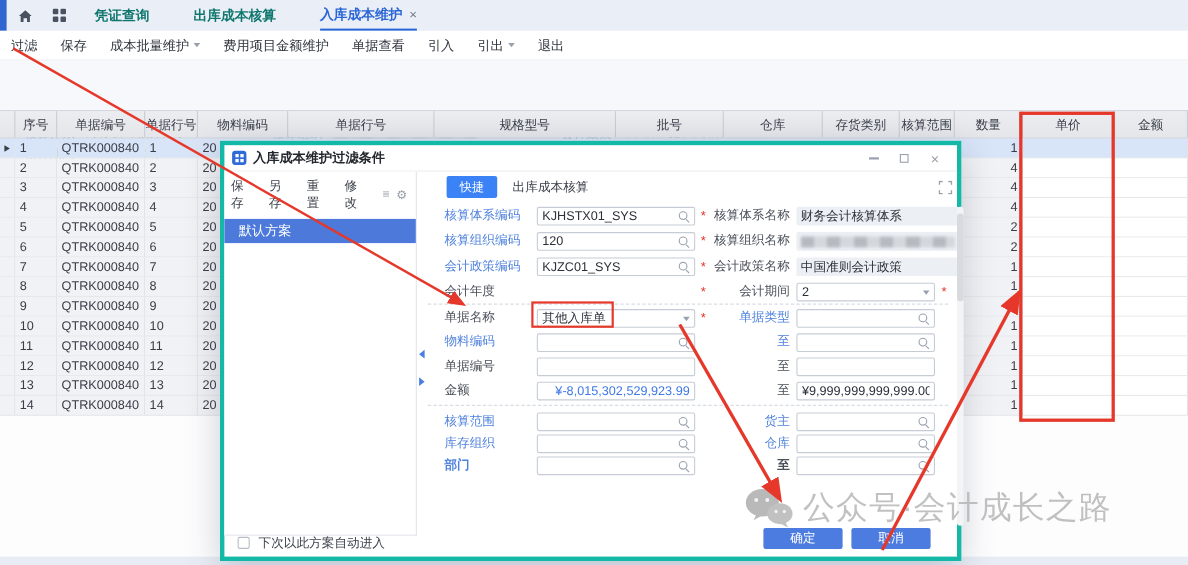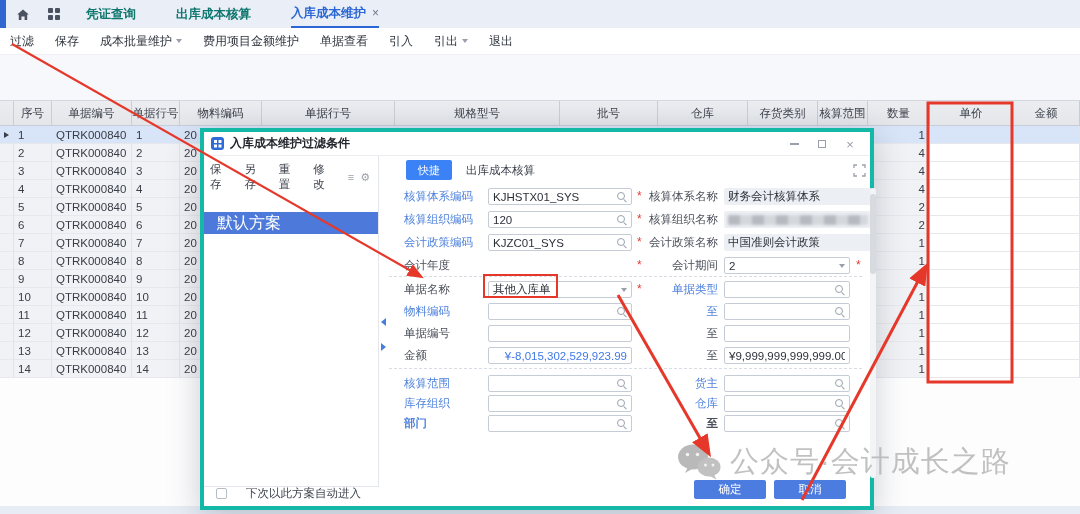--- a/index.html
+++ b/index.html
@@ -54,21 +54,21 @@
   .dicon::after{content:'';position:absolute;left:3px;top:3px;width:2.5px;height:2.5px;background:#fff;box-shadow:4.5px 0 #fff,0 4.5px #fff,4.5px 4.5px #fff}
   .dtxt{margin-left:6px;font-size:12px;font-weight:bold;color:#23262c}
   .wctl{position:absolute;top:0;height:24px;display:flex;align-items:center;justify-content:center}
   .wmin{right:66px;width:20px}.wmin i{width:9px;height:2px;background:#9aa0ab;display:block}
   .wmax{right:38px;width:20px}.wmax i{width:8px;height:8px;border:1.3px solid #9aa0ab;display:block}
   .wclose{right:10px;width:20px;font-size:13px;color:#9aa0ab}
 
   .dlg-left{position:absolute;left:0;top:24px;width:175px;height:331px;border-right:1px solid #e3e6eb;border-bottom:1px solid #e3e6eb;background:#fff}
   .sch-bar{display:flex;align-items:center;gap:13px;padding:6px 8px 4px 6px;font-size:11.5px;color:#3a3f49}
   .sch-ics{margin-left:auto;display:flex;gap:6px;color:#9aa0ab;font-size:11px}
-  .sch-item{height:22px;line-height:22px;background:#4c79da;color:#fff;font-size:16px;padding-left:13px;margin-top:16px}
+  .sch-item{height:22px;line-height:22px;background:#4c79da;color:#fff;font-size:12px;padding-left:13px;margin-top:3px}
 
   .splitL{position:absolute;left:177px;top:186px;width:0;height:0;border-right:5px solid #4a7de0;border-top:4px solid transparent;border-bottom:4px solid transparent}
   .splitR{position:absolute;left:177px;top:211px;width:0;height:0;border-left:5px solid #4a7de0;border-top:4px solid transparent;border-bottom:4px solid transparent}
 
   .dlg-main{position:absolute;left:175px;top:24px;width:499px;height:331px}
   .dlg-tabs{height:28px;display:flex;align-items:center;padding-left:27px;gap:14px;position:relative}
   .qtab{height:20px;padding:0 12px;background:#3b82f6;color:#fff;font-size:11px;display:flex;align-items:center;border-radius:2px}
   .htab{font-size:11.5px;color:#363b46}
   .expico{position:absolute;right:12px;top:8px;display:flex}
   .dlg-scroll{position:absolute;right:2px;top:32px;width:6px;height:290px;background:#f3f4f6;border-radius:3px}
@@ -89,21 +89,21 @@
   .box.neg .val{color:#3f78e8}
   .box .redact{width:100%;height:10px}
   .req{position:absolute;color:#e23d30;font-size:12px;line-height:17px}
   .req-l{left:233px}
   .req-r{left:452px}
   .mag{position:relative;width:10px;height:10px;flex:none}
   .mag::before{content:'';position:absolute;left:0;top:0;width:6px;height:6px;border:1.3px solid #9aa2ad;border-radius:50%}
   .mag::after{content:'';position:absolute;left:7px;top:7px;width:4px;height:1.4px;background:#9aa2ad;transform:rotate(45deg);transform-origin:0 0}
   .fsep{position:absolute;left:10px;right:16px;border-top:1px dashed #d8dce3}
 
-  .dlg-check{position:absolute;left:12px;bottom:5px;display:flex;align-items:center;gap:19px;font-size:11.5px;color:#3d424c}
+  .dlg-check{position:absolute;left:12px;bottom:5px;display:flex;align-items:center;gap:8px;font-size:11.5px;color:#3d424c}
   .cb{width:11px;height:11px;border:1px solid #b7bdc7;border-radius:2px;background:#fff}
   .dlg-btns{position:absolute;right:24px;bottom:7px;display:flex;gap:8px}
   .btn{width:72px;height:19px;background:#4c7ce0;color:#fff;font-size:11.5px;display:flex;align-items:center;justify-content:center;border-radius:2px}
 
   
   .watermark{position:absolute;left:676px;top:442px;z-index:30;display:flex;align-items:center;gap:8px;opacity:.8;pointer-events:none}
   .wmtext{font-size:29px;color:#b2b2b2;letter-spacing:1px;white-space:nowrap}
   .overlay{position:absolute;left:0;top:0;width:1080px;height:514px;z-index:40;pointer-events:none}
 </style>
 </head>

